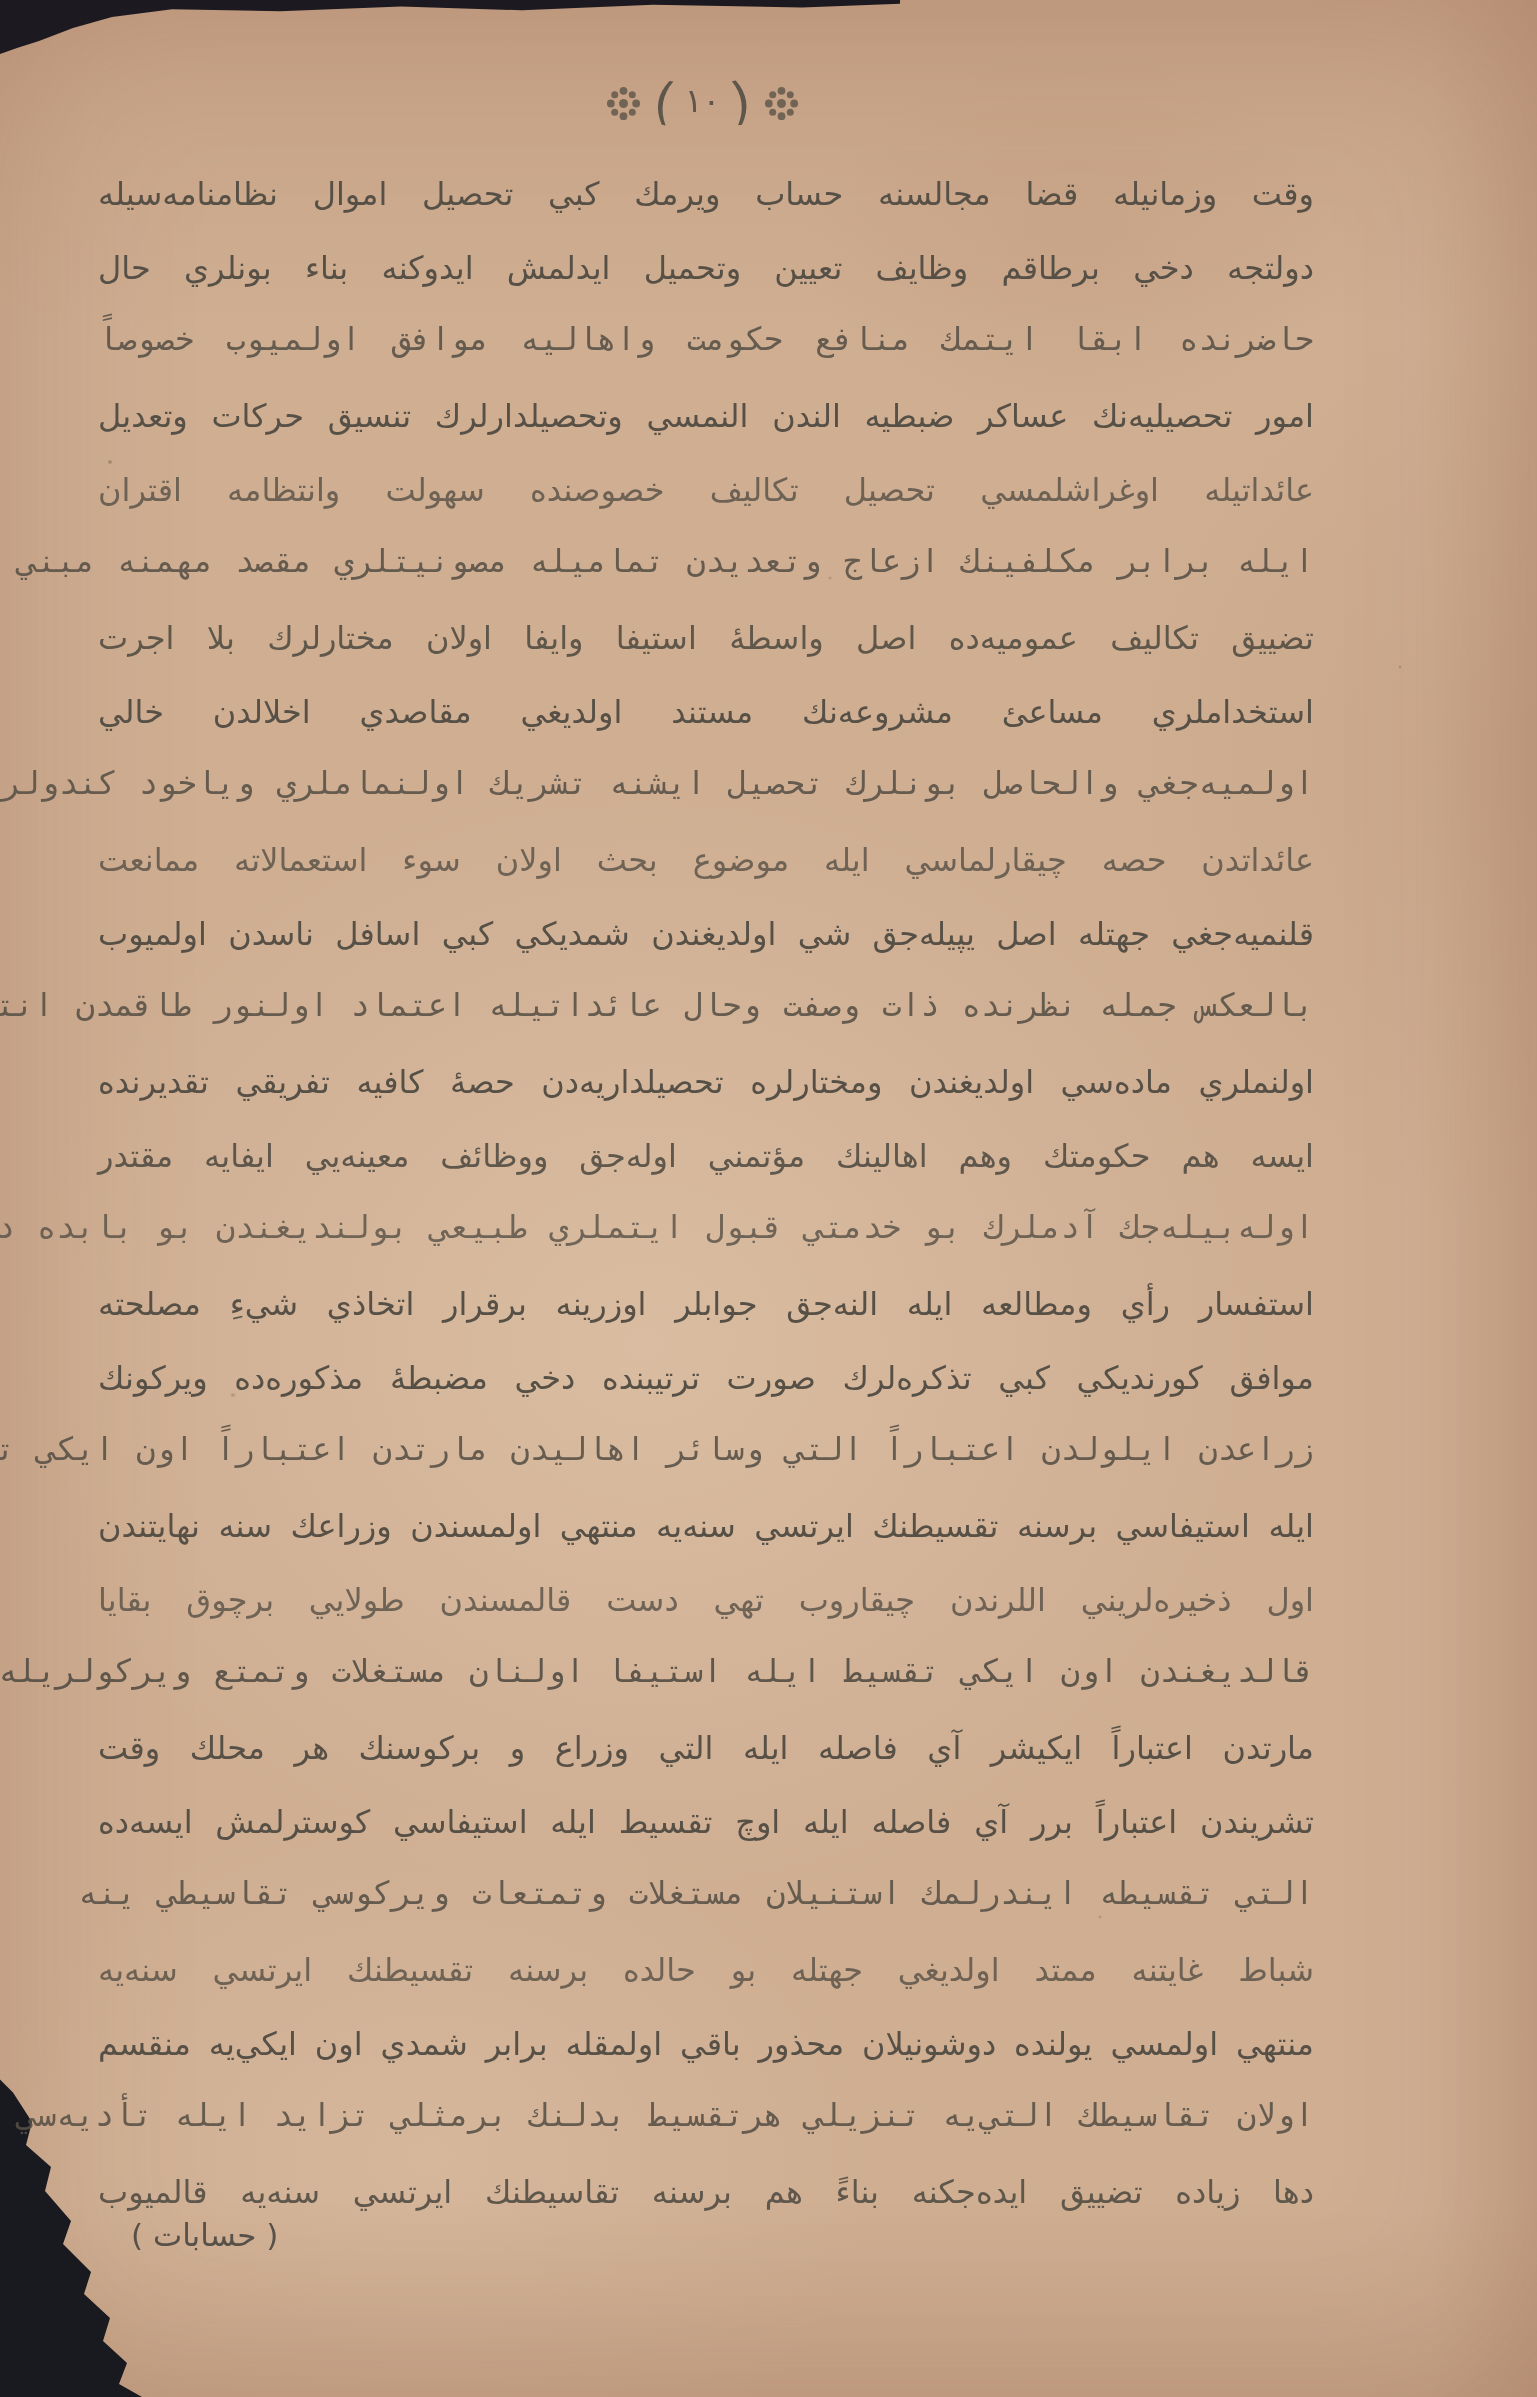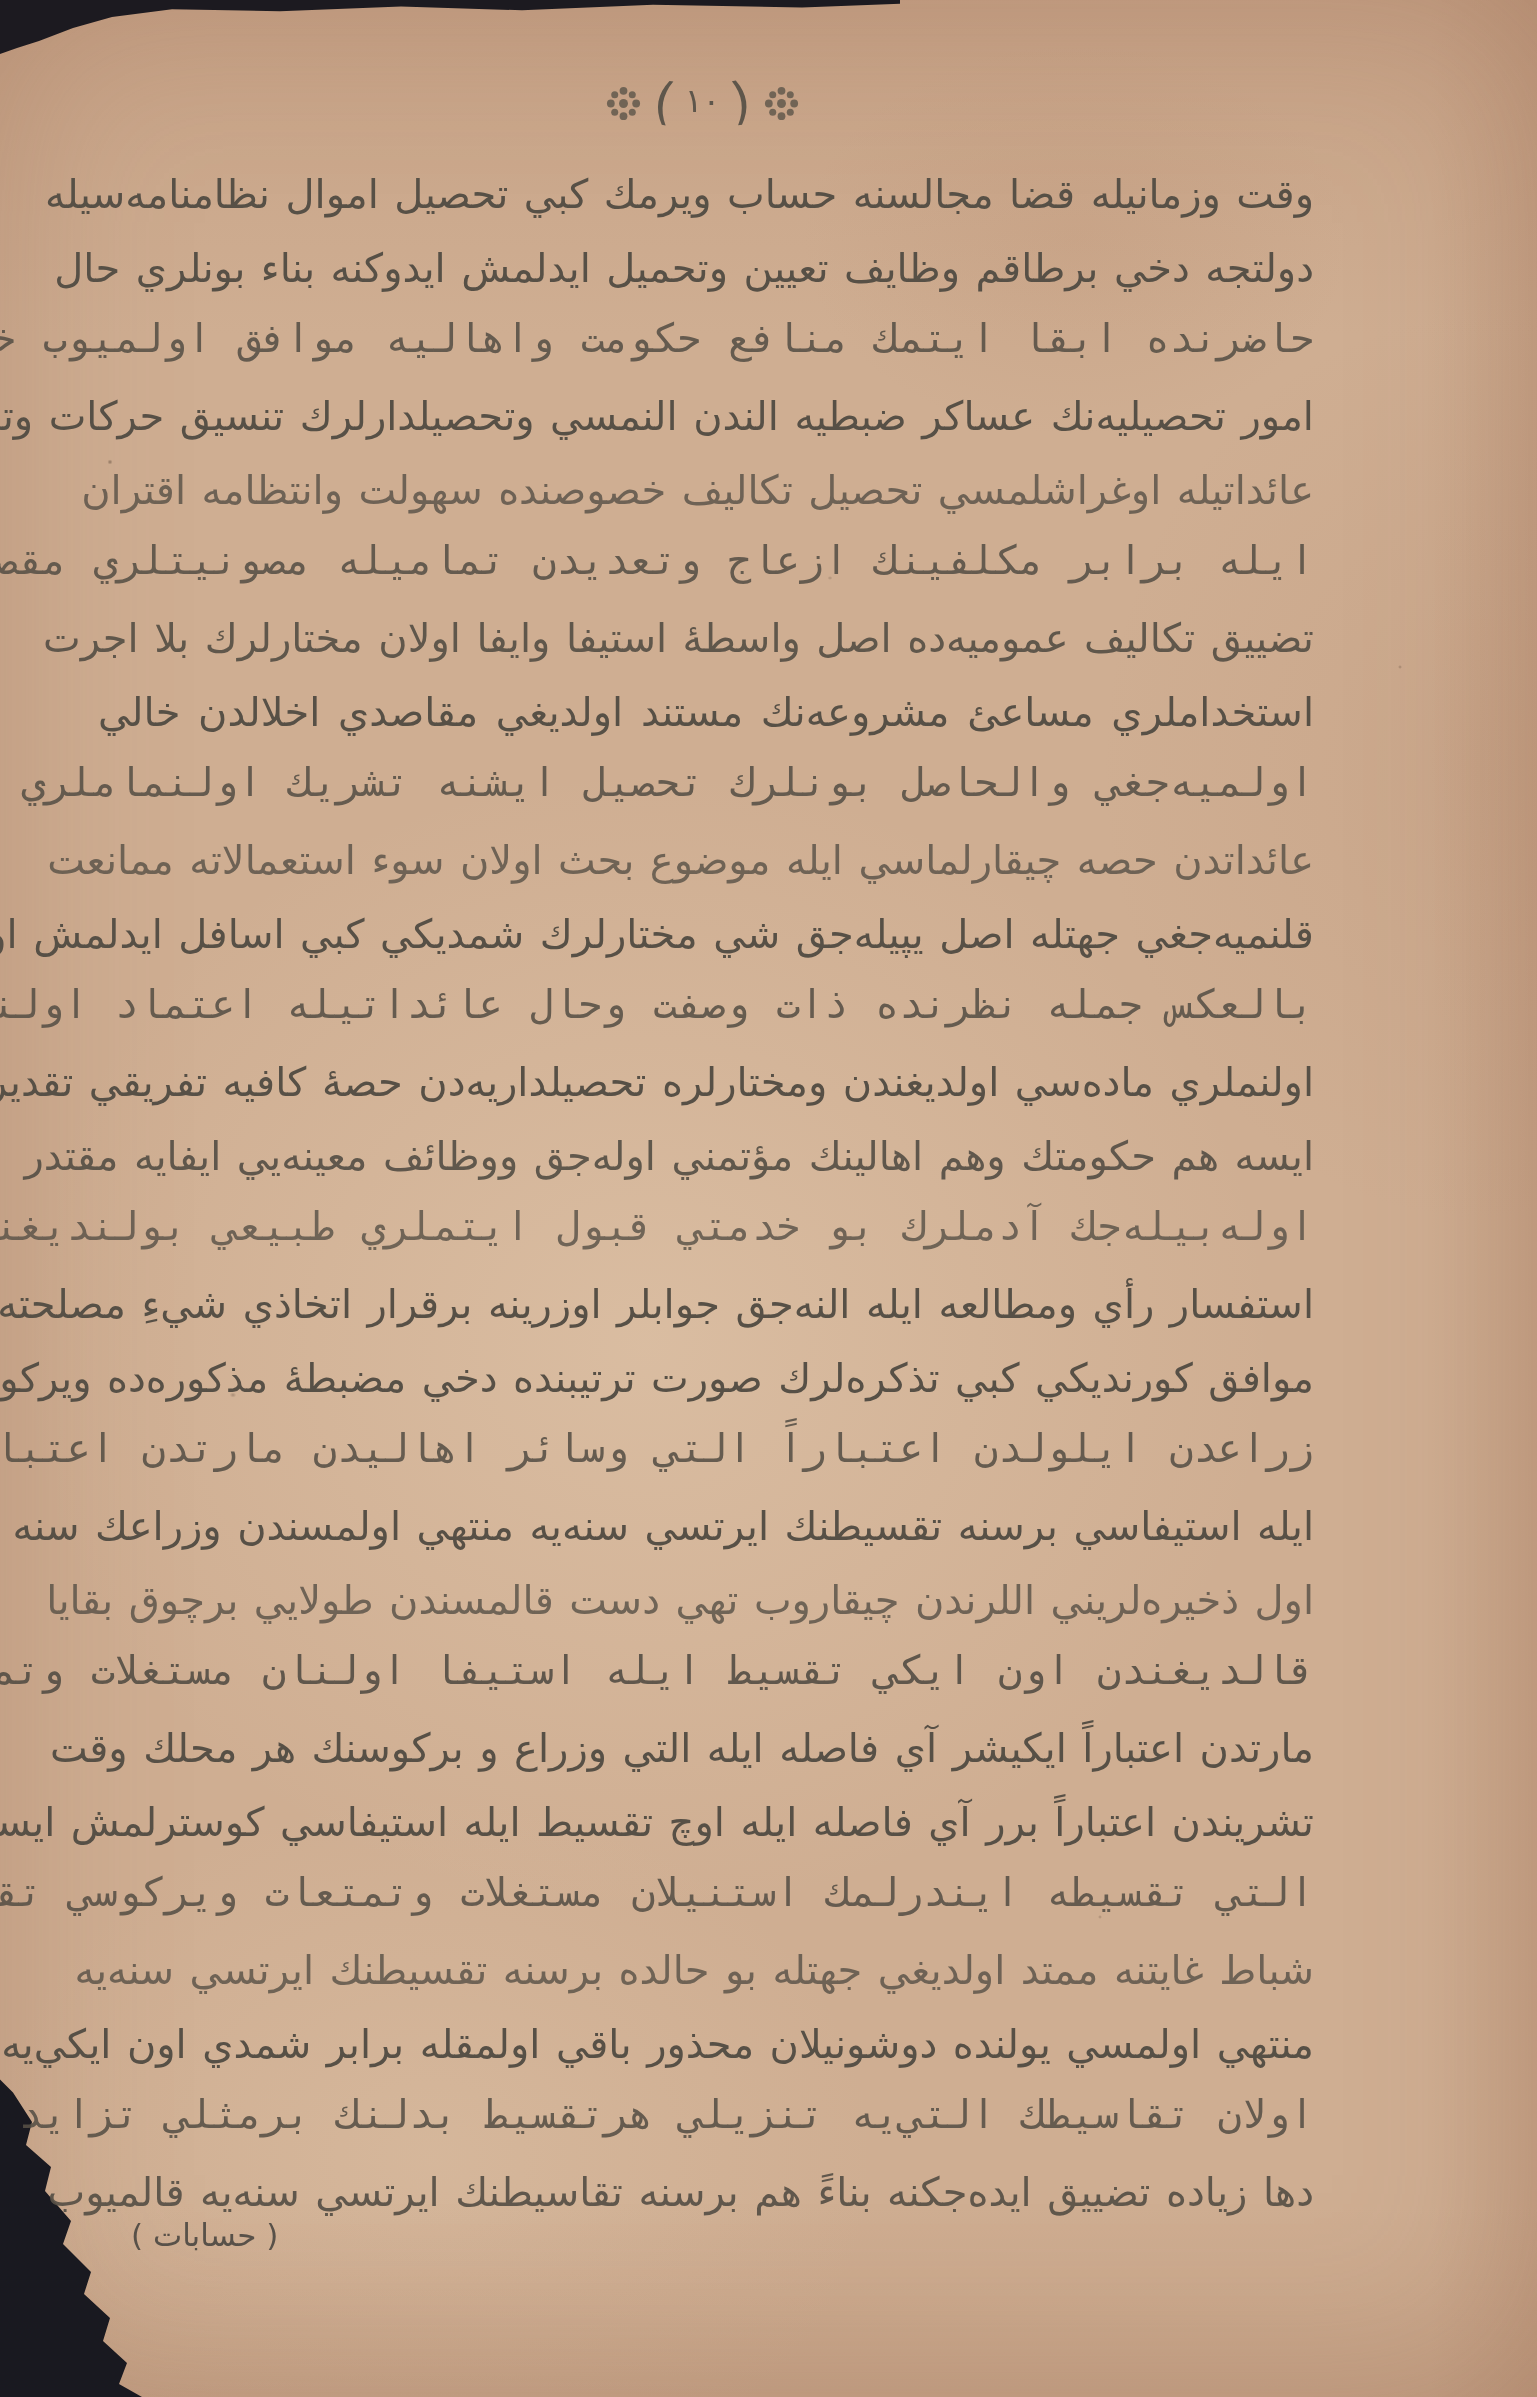--- a/index.html
+++ b/index.html
@@ -45,21 +45,21 @@
   .ornament .num{font-size:33px;letter-spacing:5.6px;transform:translateY(-2.8px);}
   .rosette{opacity:.88;}
   
   .text-block{
     position:absolute;left:82px;top:157px;width:1232px;
     direction:rtl;
     color:#575046;
   }
   .line{
     height:74px;line-height:74px;
-    font-size:40px;
+    font-size:32px;
     white-space:nowrap;
     text-align:justify;
     text-align-last:justify;
     word-spacing:2.8px;
     overflow:visible;
     margin-left:16px;
   }
   .line:nth-child(3n){opacity:.88;font-family:Liberation Mono, monospace;}
   .line:nth-child(5n){opacity:.80;}
   .line:nth-child(7n){opacity:.92;}
@@ -122,21 +122,21 @@
       <div class="line">وقت وزمانيله قضا مجالسنه حساب ويرمك كبي تحصيل اموال نظامنامه‌سيله</div>
       <div class="line">دولتجه دخي برطاقم وظايف تعيين وتحميل ايدلمش ايدوكنه بناء بونلري حال</div>
       <div class="line">حاضرنده ابقا ايتمك منافع حكومت واهاليه موافق اولميوب خصوصاً</div>
       <div class="line">امور تحصيليه‌نك عساكر ضبطيه الندن النمسي وتحصيلدارلرك تنسيق حركات وتعديل</div>
       <div class="line">عائداتيله اوغراشلمسي تحصيل تكاليف خصوصنده سهولت وانتظامه اقتران</div>
       <div class="line">ايله برابر مكلفينك ازعاج وتعديدن تماميله مصونيتلري مقصد مهمنه مبني اولديغي</div>
       <div class="line">تضييق تكاليف عموميه‌ده اصل واسطهٔ استيفا وايفا اولان مختارلرك بلا اجرت</div>
       <div class="line">استخداملري مساعئ مشروعه‌نك مستند اولديغي مقاصدي اخلالدن خالي</div>
       <div class="line">اولميه‌جغي والحاصل بونلرك تحصيل ايشنه تشريك اولنماملري وياخود كندولرينه</div>
       <div class="line">عائداتدن حصه چيقارلماسي ايله موضوع بحث اولان سوء استعمالاته ممانعت</div>
-      <div class="line">قلنميه‌جغي جهتله اصل يپيله‌جق شي مختارلرك شمديكي كبي اسافل ايدلمش اولميوب</div>
+      <div class="line">قلنميه‌جغي جهتله اصل يپيله‌جق شي اولديغندن شمديكي كبي اسافل ناسدن اولميوب</div>
       <div class="line">بالعكس جمله نظرنده ذات وصفت وحال عائداتيله اعتماد اولنور طاقمدن انتخاب</div>
       <div class="line">اولنملري ماده‌سي اولديغندن ومختارلره تحصيلداريه‌دن حصهٔ كافيه تفريقي تقديرنده</div>
       <div class="line">ايسه هم حكومتك وهم اهالينك مؤتمني اوله‌جق ووظائف معينه‌يي ايفايه مقتدر</div>
       <div class="line">اوله‌بيله‌جك آدملرك بو خدمتي قبول ايتملري طبيعي بولنديغندن بو بابده دخي ولاياتدن</div>
       <div class="line">استفسار رأي ومطالعه ايله النه‌جق جوابلر اوزرينه برقرار اتخاذي شيءِ مصلحته</div>
       <div class="line">موافق كورنديكي كبي تذكره‌لرك صورت ترتيبنده دخي مضبطهٔ مذكوره‌ده ويركونك</div>
       <div class="line">زراعدن ايلولدن اعتباراً التي وسائر اهاليدن مارتدن اعتباراً اون ايكي تقسيط</div>
       <div class="line">ايله استيفاسي برسنه تقسيطنك ايرتسي سنه‌يه منتهي اولمسندن وزراعك سنه نهايتندن</div>
       <div class="line">اول ذخيره‌لريني اللرندن چيقاروب تهي دست قالمسندن طولايي برچوق بقايا</div>
       <div class="line">قالديغندن اون ايكي تقسيط ايله استيفا اولنان مستغلات وتمتع ويركولريله بدل عسكرينك</div>

